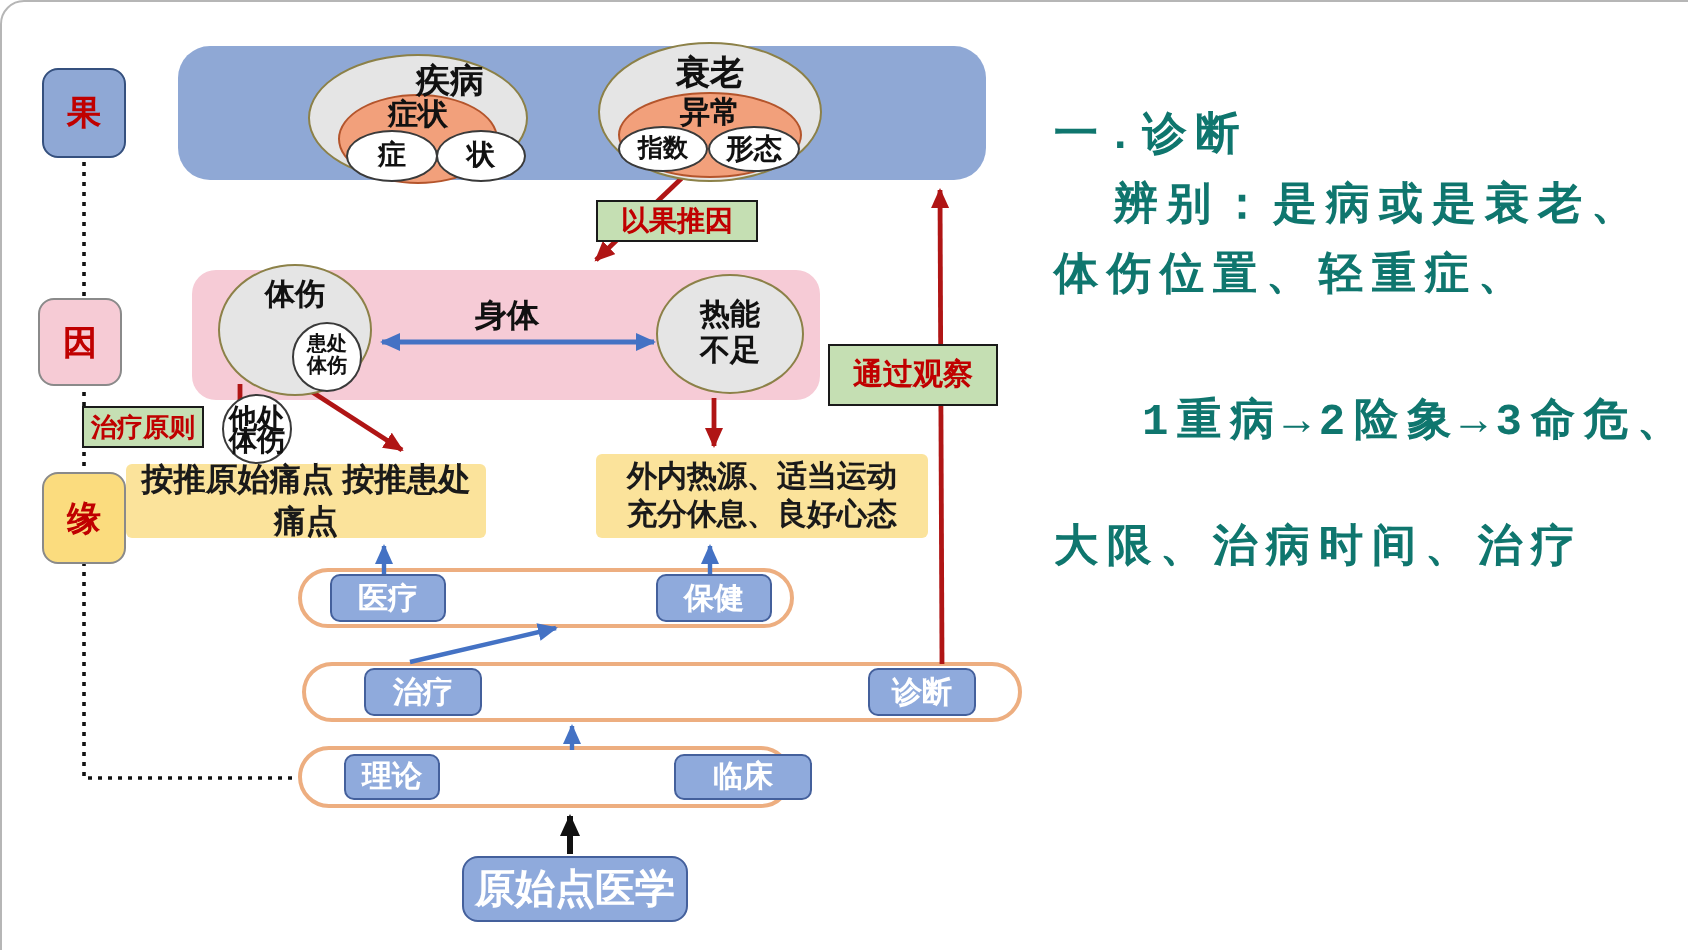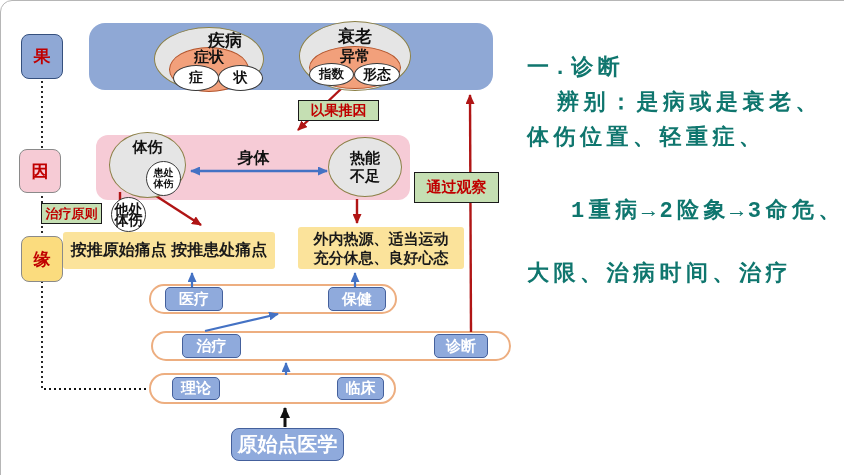--- a/index.html
+++ b/index.html
@@ -47,21 +47,21 @@
   #right-panel .para2{margin-top:38px;font-weight:700;text-align:right;}
   #right-panel .para3{margin-top:28px;}
 </style>
 </head>
 <body>
 
 <div id="slide">
 
   <div class="abs z1 top-rect"></div>
   <div class="abs z1 pink-rect"></div>
-  <div class="abs z1 yellow-box cc" style="left:62px;top:231px;width:212px;height:37px;font-size:16px;">按推原始痛点 按推患处痛点</div>
+  <div class="abs z1 yellow-box cc" style="left:62px;top:231px;width:180px;height:37px;font-size:16px;">按推原始痛点 按推患处痛点</div>
   <div class="abs z1 yellow-box cc preline" style="left:297px;top:226px;width:166px;height:42px;font-size:15px;line-height:19px;">外内热源、适当运动
 充分休息、良好心态</div>
   <div class="abs z1 stadium" style="left:148px;top:283px;width:248px;height:30px;"></div>
   <div class="abs z1 stadium" style="left:150px;top:330px;width:360px;height:30px;"></div>
   <div class="abs z1 stadium" style="left:148px;top:372px;width:247px;height:31px;"></div>
 
   <svg id="arrow-layer" width="844" height="475">
     <defs>
       <marker id="mr" markerWidth="11" markerHeight="9" refX="9" refY="4.5" orient="auto-start-reverse" markerUnits="userSpaceOnUse">
         <path d="M0,0 L10,4.5 L0,9 Z" fill="#B01515"></path>
@@ -117,21 +117,21 @@
 
   <div class="abs z3 green-lbl cc" style="left:297px;top:99px;width:81px;height:21px;font-size:14px;">以果推因</div>
   <div class="abs z3 green-lbl cc" style="left:40px;top:202px;width:61px;height:21px;font-size:13px;">治疗原则</div>
   <div class="abs z3 green-lbl cc" style="left:413px;top:171px;width:85px;height:31px;font-size:15px;">通过观察</div>
 
   <div class="abs z3 bnode cc" style="left:164px;top:286px;width:58px;height:24px;">医疗</div>
   <div class="abs z3 bnode cc" style="left:327px;top:286px;width:58px;height:24px;">保健</div>
   <div class="abs z3 bnode cc" style="left:181px;top:333px;width:59px;height:24px;">治疗</div>
   <div class="abs z3 bnode cc" style="left:433px;top:333px;width:54px;height:24px;">诊断</div>
   <div class="abs z3 bnode cc" style="left:171px;top:376px;width:48px;height:23px;">理论</div>
-  <div class="abs z3 bnode cc" style="left:336px;top:376px;width:47px;height:23px;">临床</div>
+  <div class="abs z3 bnode cc" style="left:336px;top:376px;width:69px;height:23px;">临床</div>
   <div class="abs z3 bnode cc" style="left:230px;top:427px;width:113px;height:33px;border-radius:8px;font-size:20px;">原始点医学</div>
 
   <div id="right-panel" class="abs z3">
     <div>一.诊断</div>
     <div class="indent">辨别：是病或是衰老、</div>
     <div>体伤位置、轻重症、</div>
     <div class="para2">1重病→2险象→3命危、</div>
     <div class="para3">大限、治病时间、治疗</div>
   </div>
 

